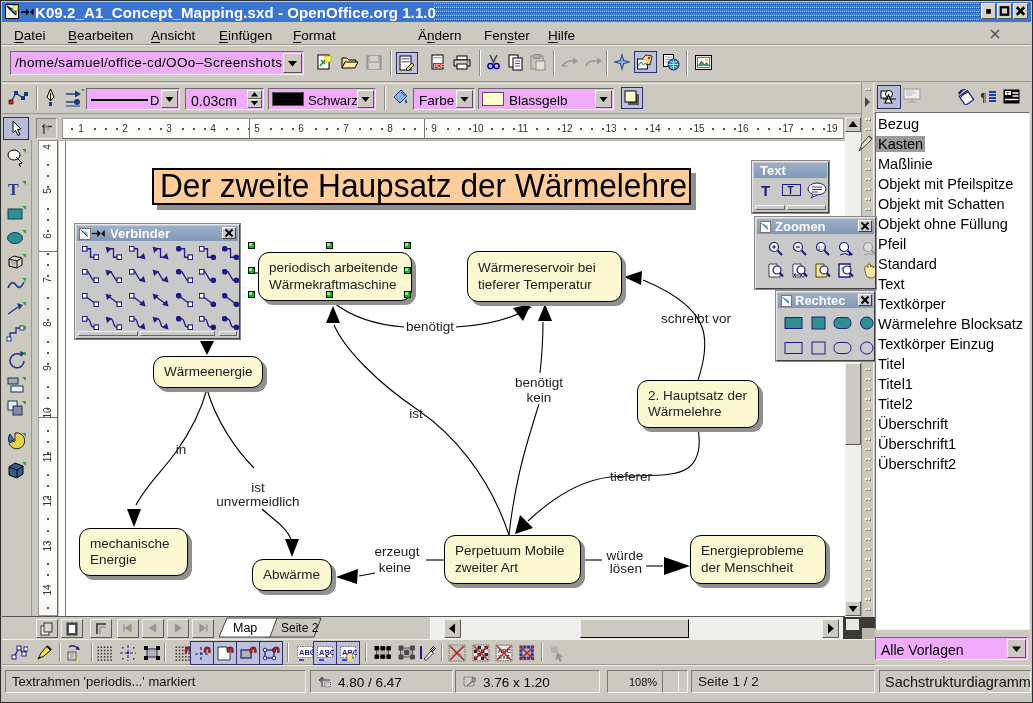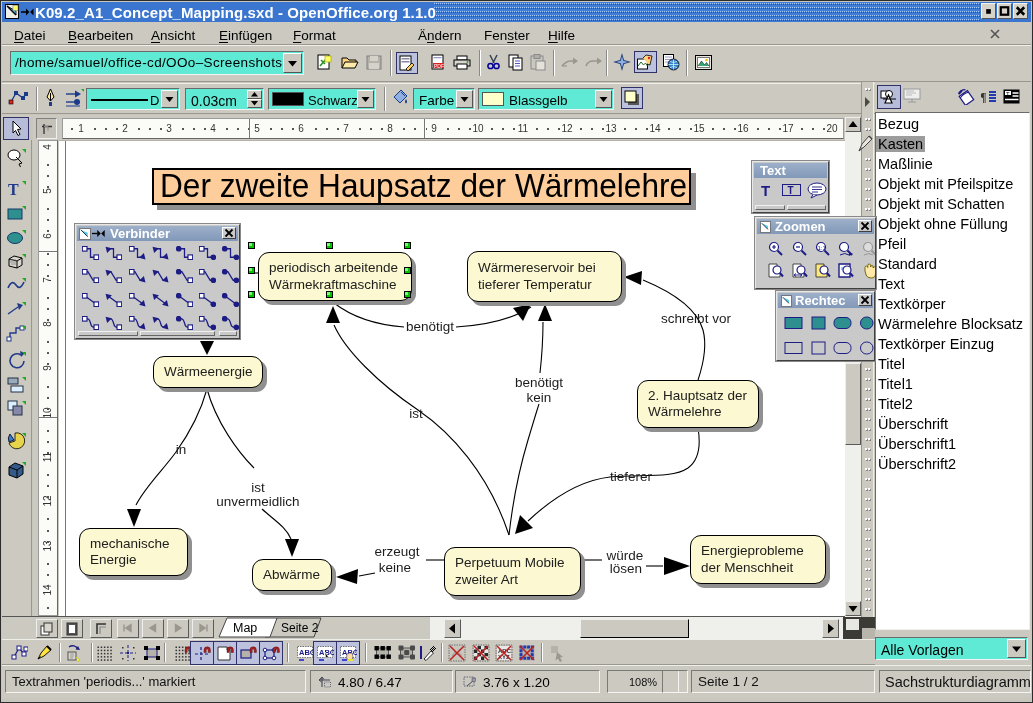--- a/index.html
+++ b/index.html
@@ -1,20 +1,20 @@
 <!DOCTYPE html>
 <html><head><meta charset="utf-8">
 <style>
 *{margin:0;padding:0;box-sizing:border-box;}
 html,body{width:1033px;height:703px;overflow:hidden;}
 body{font-family:"Liberation Sans",sans-serif;background:#c9c6bd;position:relative;}
 .ab{position:absolute;}
 .bevel{border-top:1px solid #efefef;border-left:1px solid #efefef;border-right:1px solid #5a5a5a;border-bottom:1px solid #5a5a5a;}
 .sunk{border-top:1px solid #808080;border-left:1px solid #808080;border-right:1px solid #efefef;border-bottom:1px solid #efefef;}
-.sunk2{border:1px solid;border-color:#6a6a6a #f2f2f2 #f2f2f2 #6a6a6a;background:#5eead4;}
+.sunk2{border:1px solid;border-color:#6a6a6a #f2f2f2 #f2f2f2 #6a6a6a;background:#f0abfc;}
 .pressed{background:#b7bdd9;border:1px solid #31316a;}
 svg{display:block;}
 .u{text-decoration:underline;text-underline-offset:2px;}
 .node{position:absolute;background:#fbf8d2;border:1.5px solid #000;border-radius:11px;
  box-shadow:4px 4px 0 #909090;color:#20201e;font-size:13.5px;line-height:16.5px;
  display:flex;flex-direction:column;justify-content:center;padding-left:10px;}
 .lbl{position:absolute;color:#1c1c1c;font-size:13.5px;line-height:15px;text-align:center;white-space:nowrap;}
 .hdl{position:absolute;width:7px;height:7px;background:#00c400;border:1.5px solid #000;}
 .hdl i{position:absolute;left:0;top:0;width:3px;height:3px;background:#7cf77c;display:block;}
 .ptit{position:absolute;left:1px;right:1px;top:1px;height:15px;
@@ -290,21 +290,21 @@
 <div class="ab" style="left:383px;top:123px;width:14px;height:12px;font-size:10px;color:#333;text-align:center;">8</div>
 <div class="ab" style="left:427px;top:123px;width:14px;height:12px;font-size:10px;color:#333;text-align:center;">9</div>
 <div class="ab" style="left:471px;top:123px;width:14px;height:12px;font-size:10px;color:#333;text-align:center;">10</div>
 <div class="ab" style="left:516px;top:123px;width:14px;height:12px;font-size:10px;color:#333;text-align:center;">11</div>
 <div class="ab" style="left:560px;top:123px;width:14px;height:12px;font-size:10px;color:#333;text-align:center;">12</div>
 <div class="ab" style="left:604px;top:123px;width:14px;height:12px;font-size:10px;color:#333;text-align:center;">13</div>
 <div class="ab" style="left:648px;top:123px;width:14px;height:12px;font-size:10px;color:#333;text-align:center;">14</div>
 <div class="ab" style="left:692px;top:123px;width:14px;height:12px;font-size:10px;color:#333;text-align:center;">15</div>
 <div class="ab" style="left:736px;top:123px;width:14px;height:12px;font-size:10px;color:#333;text-align:center;">16</div>
 <div class="ab" style="left:781px;top:123px;width:14px;height:12px;font-size:10px;color:#333;text-align:center;">17</div>
-<div class="ab" style="left:825px;top:123px;width:14px;height:12px;font-size:10px;color:#333;text-align:center;">20</div>
+<div class="ab" style="left:825px;top:123px;width:14px;height:12px;font-size:10px;color:#333;text-align:center;">19</div>
 <div class="ab" style="left:71px;top:128px;width:2px;height:2px;background:#555;"></div>
 <div class="ab" style="left:94px;top:128px;width:2px;height:2px;background:#555;"></div>
 <div class="ab" style="left:105px;top:128px;width:2px;height:2px;background:#555;"></div>
 <div class="ab" style="left:116px;top:128px;width:2px;height:2px;background:#555;"></div>
 <div class="ab" style="left:138px;top:128px;width:2px;height:2px;background:#555;"></div>
 <div class="ab" style="left:149px;top:128px;width:2px;height:2px;background:#555;"></div>
 <div class="ab" style="left:160px;top:128px;width:2px;height:2px;background:#555;"></div>
 <div class="ab" style="left:182px;top:128px;width:2px;height:2px;background:#555;"></div>
 <div class="ab" style="left:193px;top:128px;width:2px;height:2px;background:#555;"></div>
 <div class="ab" style="left:204px;top:128px;width:2px;height:2px;background:#555;"></div>
@@ -502,21 +502,21 @@
  <path d="M336 577 L358 569 L357 584 Z"></path>
  <path d="M690 566 L664 557 L664 575 Z"></path>
 </g>
 </svg>
 <div class="node" style="left:258px;top:252px;width:154px;height:49px;font-size:13.5px;padding-left:10px;">periodisch arbeitende<br>Wärmekraftmaschine</div>
 <div class="node" style="left:467px;top:251px;width:155px;height:51px;font-size:13.5px;padding-left:10px;">Wärmereservoir bei<br>tieferer Temperatur</div>
 <div class="node" style="left:153px;top:356px;width:110px;height:32px;font-size:13.5px;padding-left:10px;">Wärmeenergie</div>
 <div class="node" style="left:637px;top:380px;width:122px;height:48px;font-size:13.5px;padding-left:10px;">2. Hauptsatz der<br>Wärmelehre</div>
 <div class="node" style="left:79px;top:528px;width:109px;height:48px;font-size:13.5px;padding-left:10px;">mechanische<br>Energie</div>
 <div class="node" style="left:252px;top:559px;width:80px;height:32px;font-size:13.5px;padding-left:10px;">Abwärme</div>
-<div class="node" style="left:444px;top:535px;width:137px;height:49px;font-size:13.5px;padding-left:10px;margin-top:12px;">Perpetuum Mobile<br>zweiter Art</div>
+<div class="node" style="left:444px;top:535px;width:137px;height:49px;font-size:13.5px;padding-left:10px;">Perpetuum Mobile<br>zweiter Art</div>
 <div class="node" style="left:690px;top:535px;width:136px;height:49px;font-size:13.5px;padding-left:10px;">Energieprobleme<br>der Menschheit</div>
 <div class="lbl" style="left:385px;top:319px;width:90px;">benötigt</div>
 <div class="lbl" style="left:494px;top:375px;width:90px;">benötigt</div>
 <div class="lbl" style="left:494px;top:390px;width:90px;">kein</div>
 <div class="lbl" style="left:371px;top:406px;width:90px;">ist</div>
 <div class="lbl" style="left:646px;top:311px;width:100px;">schreibt vor</div>
 <div class="lbl" style="left:586px;top:469px;width:90px;">tieferer</div>
 <div class="lbl" style="left:136px;top:442px;width:90px;">in</div>
 <div class="lbl" style="left:213px;top:480px;width:90px;">ist</div>
 <div class="lbl" style="left:203px;top:494px;width:110px;">unvermeidlich</div>

